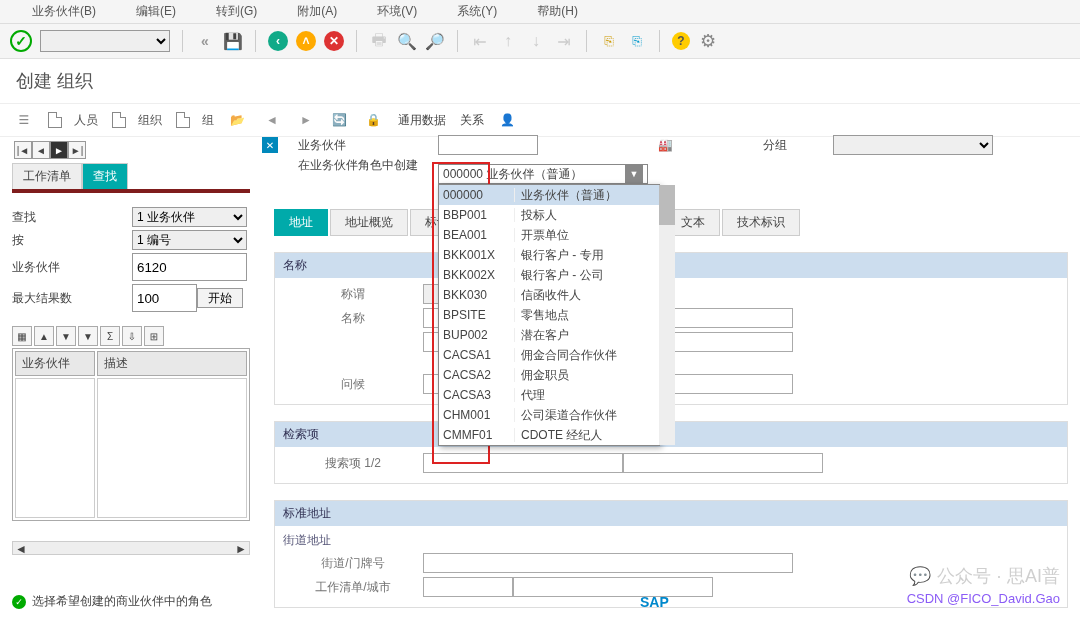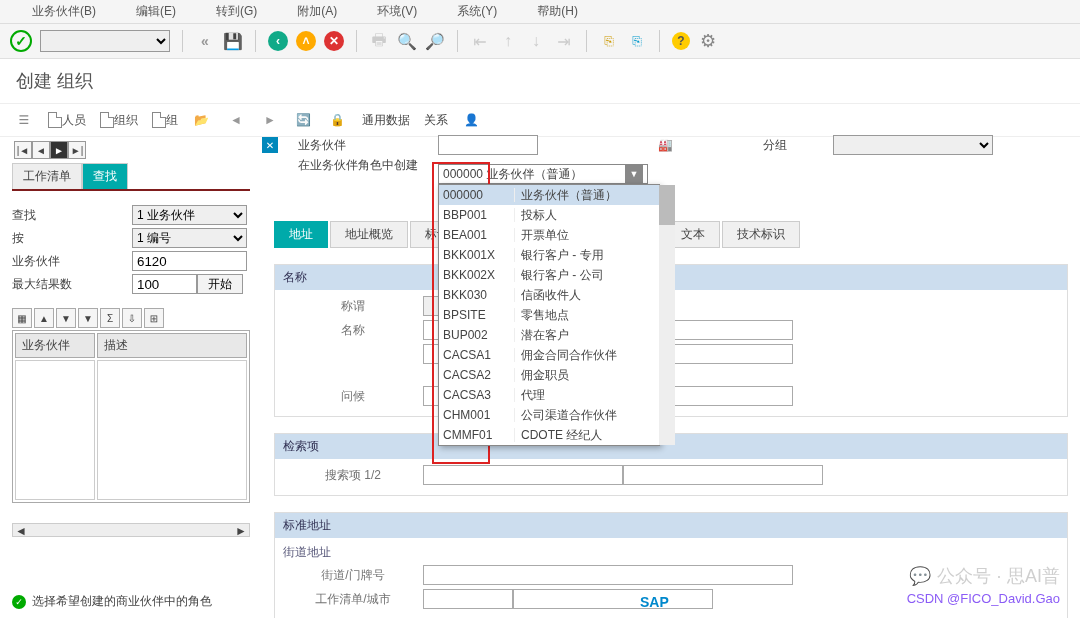--- a/index.html
+++ b/index.html
@@ -17,47 +17,47 @@
 .g-back { background: #1a8; }
 .g-up { background: #fa0; }
 .g-x { background: #d33; }
 .ghost { color: #ccc; font-size: 16px; }
 .gear { color: #888; font-size: 18px; }
 .help-ic { width: 18px; height: 18px; border-radius: 50%; background: #fc0; color: #555; display: flex; align-items: center; justify-content: center; font-weight: bold; }
 .title-area { padding: 10px 16px; font-size: 18px; color: #555; border-bottom: 1px solid #eee; }
 .toolbar2 { padding: 6px 14px; display: flex; align-items: center; gap: 14px; border-bottom: 1px solid #eee; }
 .doc-ic { width: 14px; height: 16px; border: 1px solid #888; position: relative; display: inline-block; }
 .doc-ic::after { content: ''; position: absolute; top: -1px; right: -1px; width: 5px; height: 5px; background: #fff; border-left: 1px solid #888; border-bottom: 1px solid #888; }
-.tb2-item { display: flex; align-items: center; gap: 0; cursor: pointer; color: #555; }
+.tb2-item { display: flex; align-items: center; gap: 12px; cursor: pointer; color: #555; }
 .navrow { display: flex; padding: 4px 14px; gap: 200px; }
 .navbtns { display: flex; gap: 0; }
 .navbtn { width: 18px; height: 18px; border: 1px solid #999; background: #f5f5f5; display: flex; align-items: center; justify-content: center; font-size: 10px; cursor: pointer; }
 .navbtn.dark { background: #333; color: #fff; }
 .main-flex { display: flex; }
 .left-pane { width: 262px; padding: 0 12px; }
 .right-pane { flex: 1; padding: 0 12px; position: relative; }
-.tabbar { display: flex; border-bottom: 2px solid #7f1d1d; }
+.tabbar { display: flex; border-bottom: 4px solid #7f1d1d; }
 .tab { padding: 4px 10px; background: #eee; border: 1px solid #ccc; border-bottom: none; cursor: pointer; }
 .tab.active { background: #0aa; color: #fff; }
 .form-area { margin-top: 14px; }
 .frow { display: flex; align-items: center; margin-bottom: 3px; }
 .flabel { width: 120px; color: #444; }
 .fselect { width: 115px; height: 20px; border: 1px solid #999; font-size: 12px; }
-.finput { width: 65px; height: 20px; border: 1px solid #999; padding: 0 4px; }
+.finput { width: 65px; height: 28px; border: 1px solid #999; padding: 0 4px; }
 .btn { height: 20px; padding: 0 10px; background: #f3f3f3; border: 1px solid #999; cursor: pointer; font-size: 12px; }
 .filterbar { margin-top: 14px; display: flex; gap: 2px; }
 .fb-btn { width: 20px; height: 20px; border: 1px solid #aaa; background: #f5f5f5; display: flex; align-items: center; justify-content: center; font-size: 10px; cursor: pointer; }
 .result-table { margin-top: 2px; border: 1px solid #aaa; }
 .result-table th { background: #e8e8e8; border: 1px solid #aaa; padding: 3px 6px; text-align: left; font-weight: normal; }
 .result-table td { border: 1px solid #ccc; height: 140px; vertical-align: top; }
 .right-header { display: flex; gap: 20px; align-items: center; margin-bottom: 6px; padding-left: 0; }
 .close-x { width: 16px; height: 16px; background: #08b; color: #fff; display: flex; align-items: center; justify-content: center; font-size: 10px; cursor: pointer; }
 .hdr-label { color: #444; width: 120px; }
 .hdr-input { width: 100px; height: 20px; border: 1px solid #999; }
-.tabs2 { display: flex; gap: 2px; margin-top: 18px; }
+.tabs2 { display: flex; gap: 2px; margin-top: 6px; }
 .tab2 { padding: 4px 14px; background: #f0f0f0; border: 1px solid #ccc; cursor: pointer; font-size: 12px; }
 .tab2.active { background: #0aa; color: #fff; border-color: #0aa; }
 .group { border: 1px solid #ddd; margin-top: 16px; }
 .group-header { background: #cde; padding: 4px 8px; color: #335; font-weight: normal; }
 .group-body { padding: 6px 8px; }
 .grow { display: flex; align-items: center; margin-bottom: 4px; }
 .glabel { width: 140px; color: #737373; text-align: center; }
 .ginput { width: 200px; height: 20px; border: 1px solid #aaa; }
 .ginput.long { width: 370px; }
 .dropdown-overlay { position: absolute; top: 162px; left: 438px; width: 222px; background: #fff; border: 1px solid #888; box-shadow: 2px 2px 6px rgba(0,0,0,0.3); z-index: 100; }

